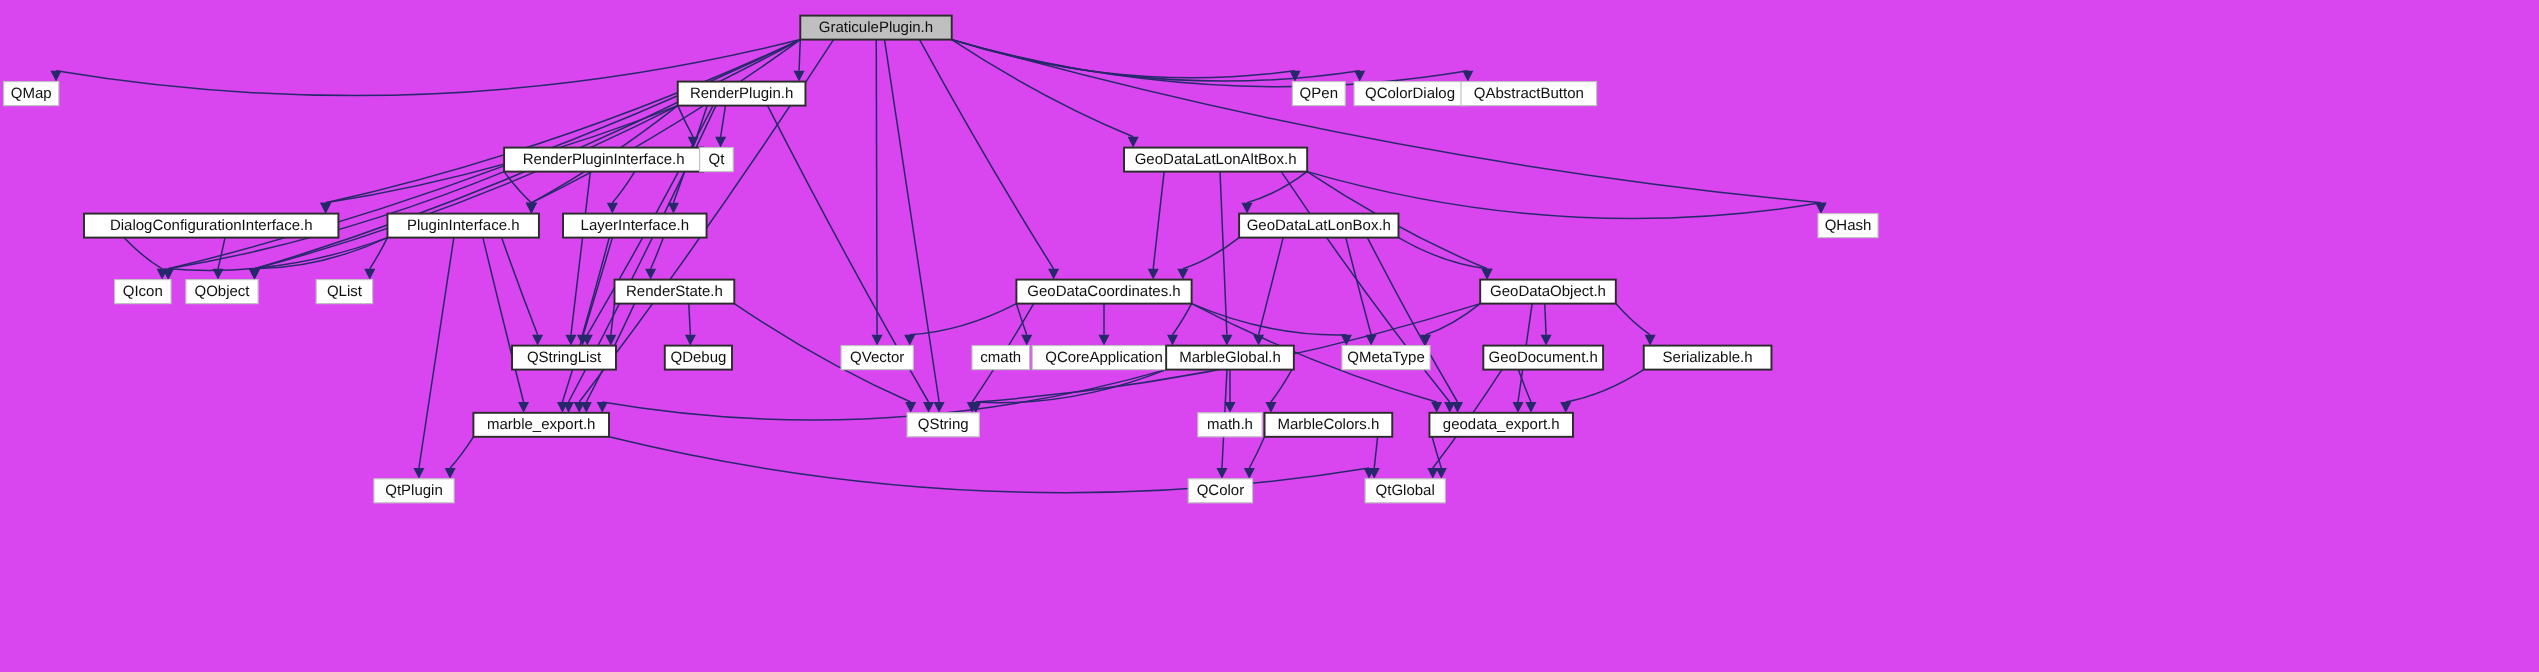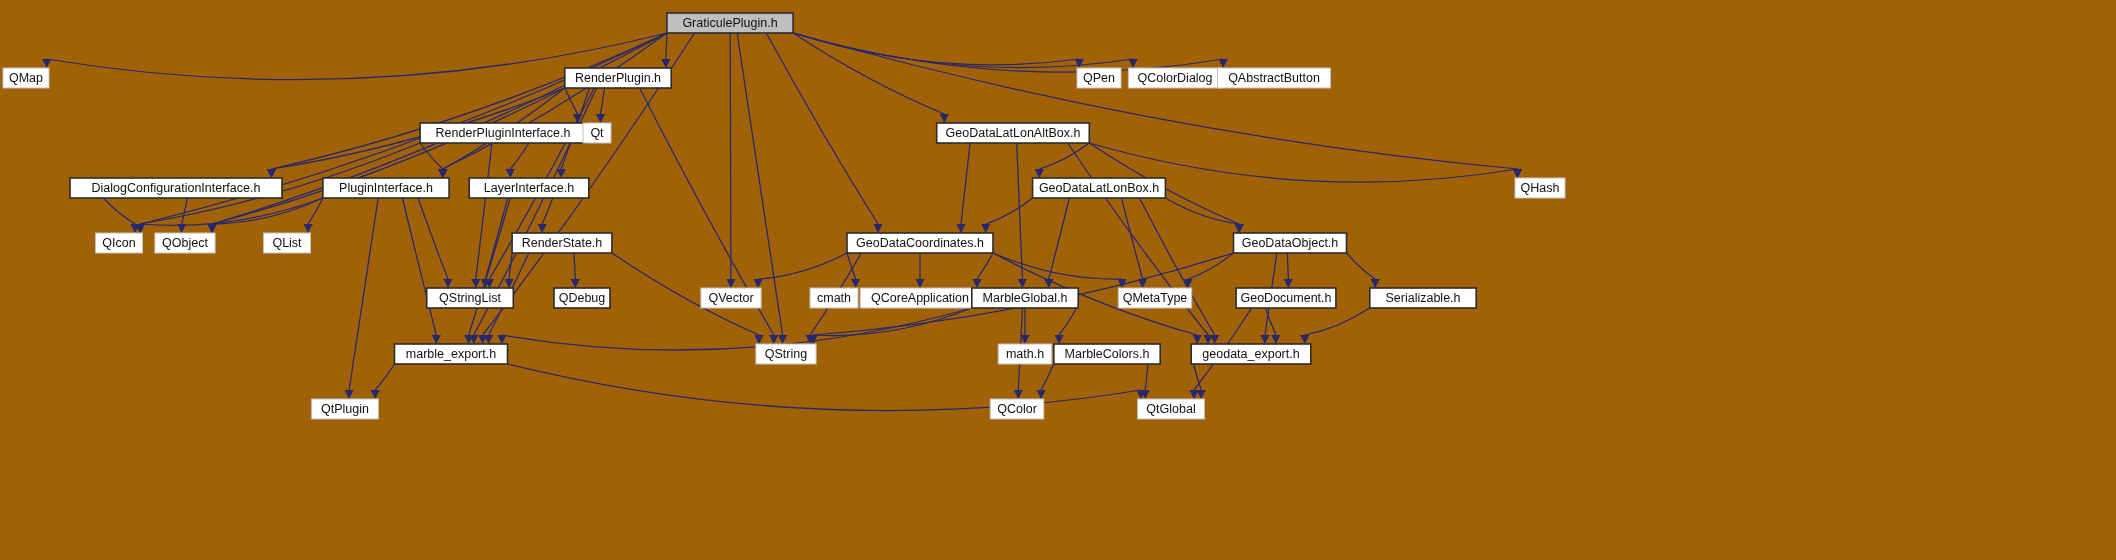--- a/index.html
+++ b/index.html
@@ -1,16 +1,16 @@
 <!DOCTYPE html>
 <html><head>
 <meta charset="utf-8">
 <style>
   html,body{margin:0;padding:0;background:#ffffff;}
-  #graph-root{position:relative;width:2116px;height:560px;background:#a16207;
+  #graph-root{position:relative;width:2116px;height:560px;background:#d946ef;
     font-family:"Liberation Sans","DejaVu Sans",sans-serif;overflow:hidden;}
   svg{position:absolute;inset:0;width:2116px;height:560px;display:block;}
   .node-box{fill:#ffffff;}
   .node-box.plain{stroke:#c0c0c0;stroke-width:1;}
   .node-box.strong{stroke:#2b2b2b;stroke-width:1.6;}
   .node-box.root{fill:#bfbfbf;stroke:#2b2b2b;stroke-width:1.6;}
   .node-label{font-family:"Liberation Sans","DejaVu Sans",sans-serif;
     font-size:12.5px;fill:#101010;text-anchor:middle;dominant-baseline:middle;}
   .edge{fill:none;stroke:#27286b;stroke-width:1.25;}
   .arrow-head{fill:#27286b;stroke:none;}

